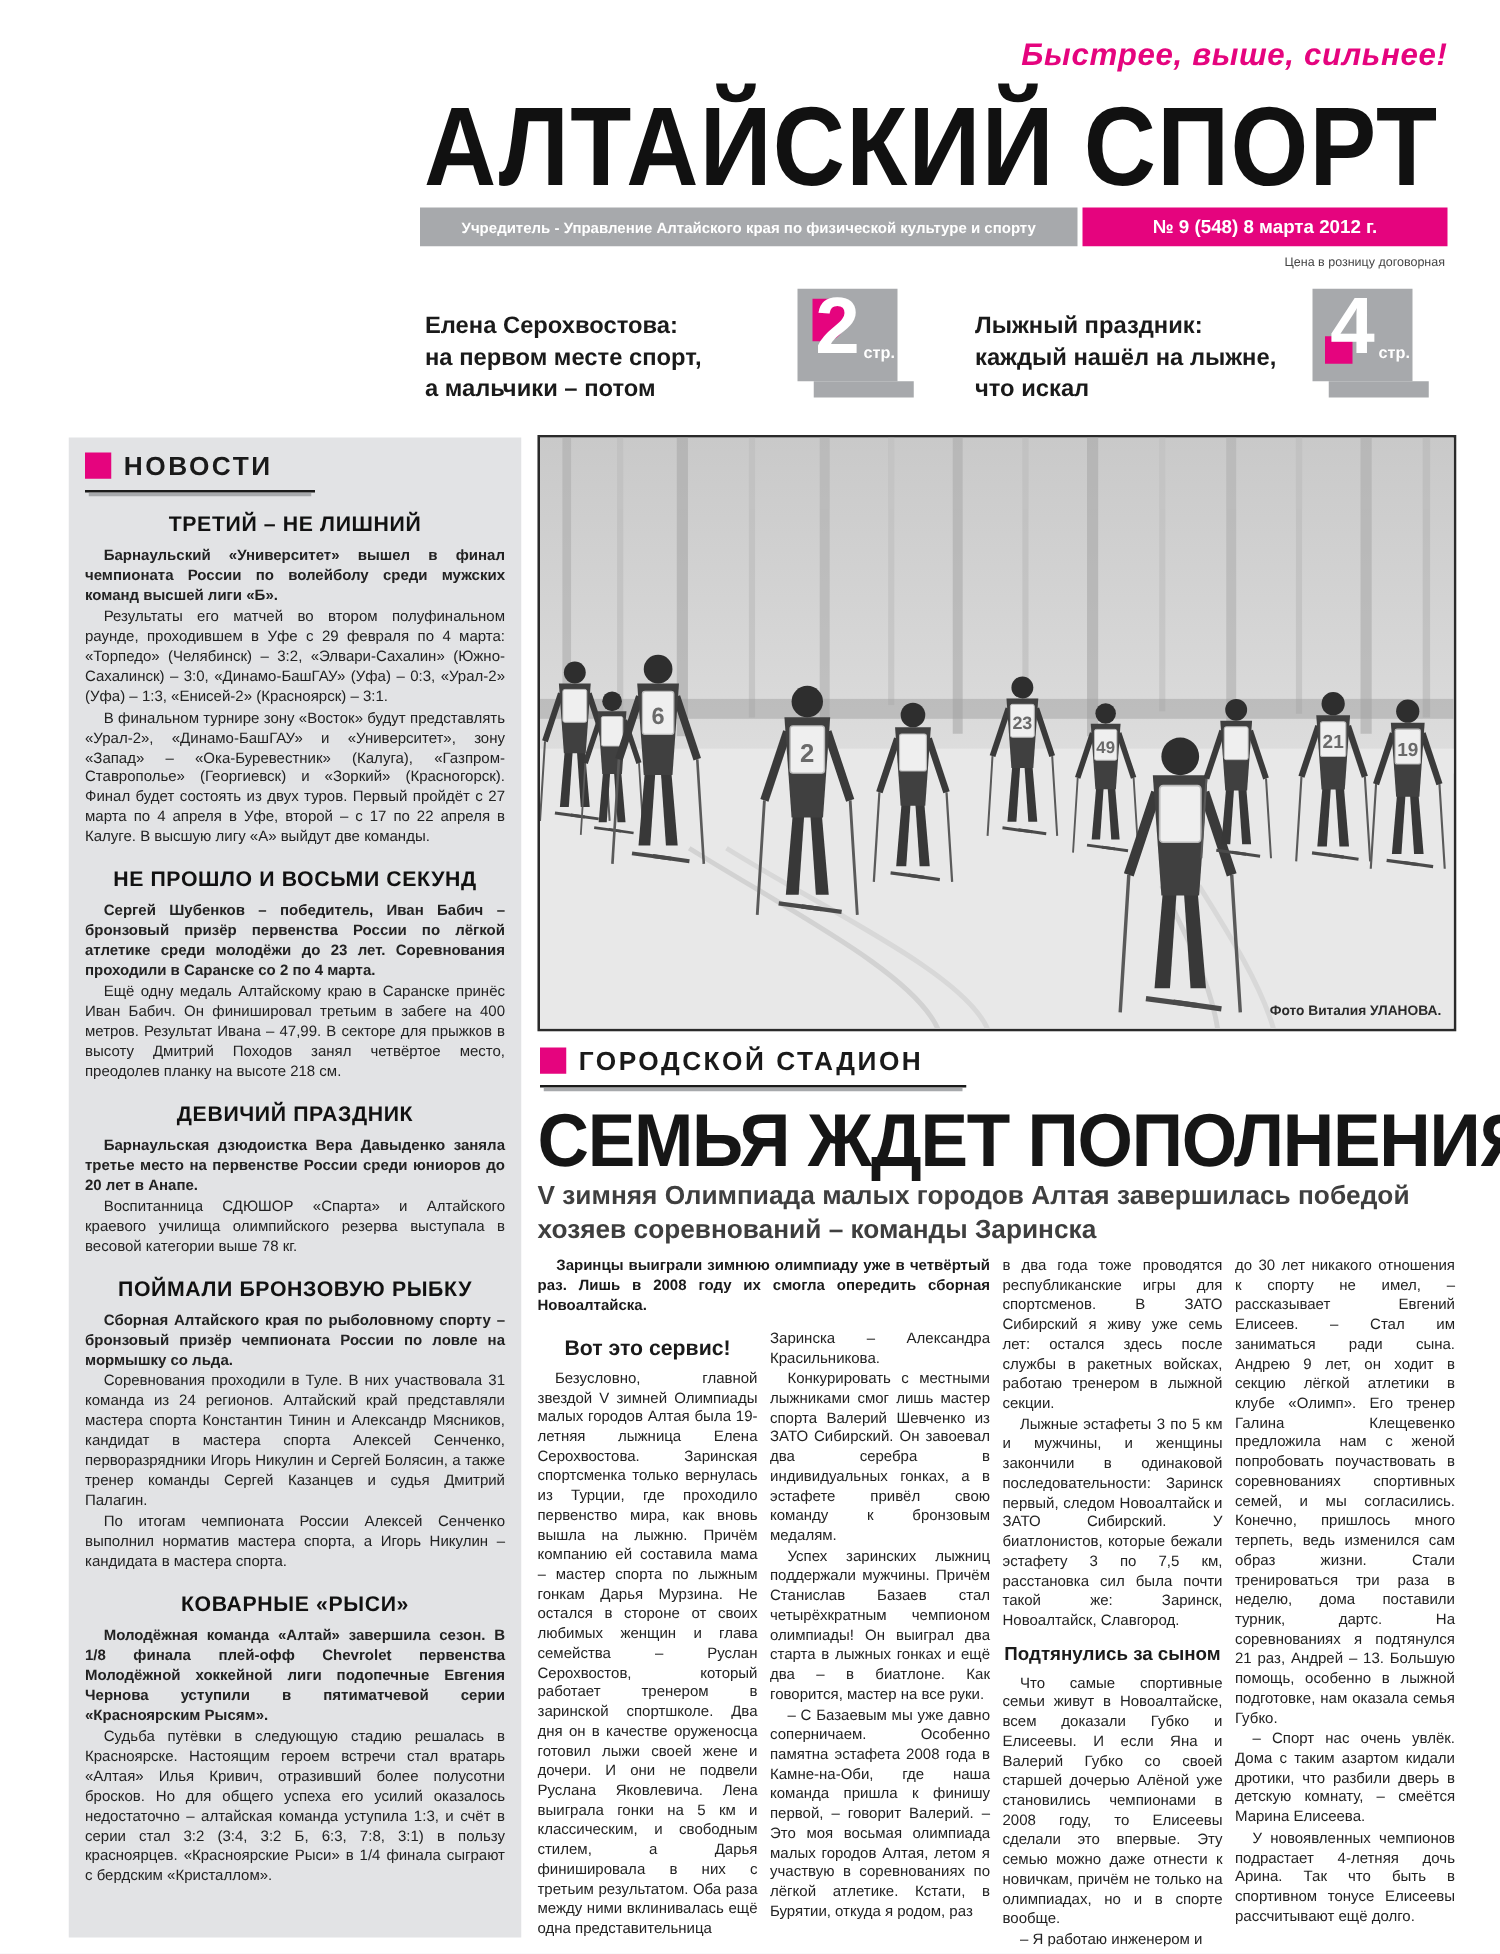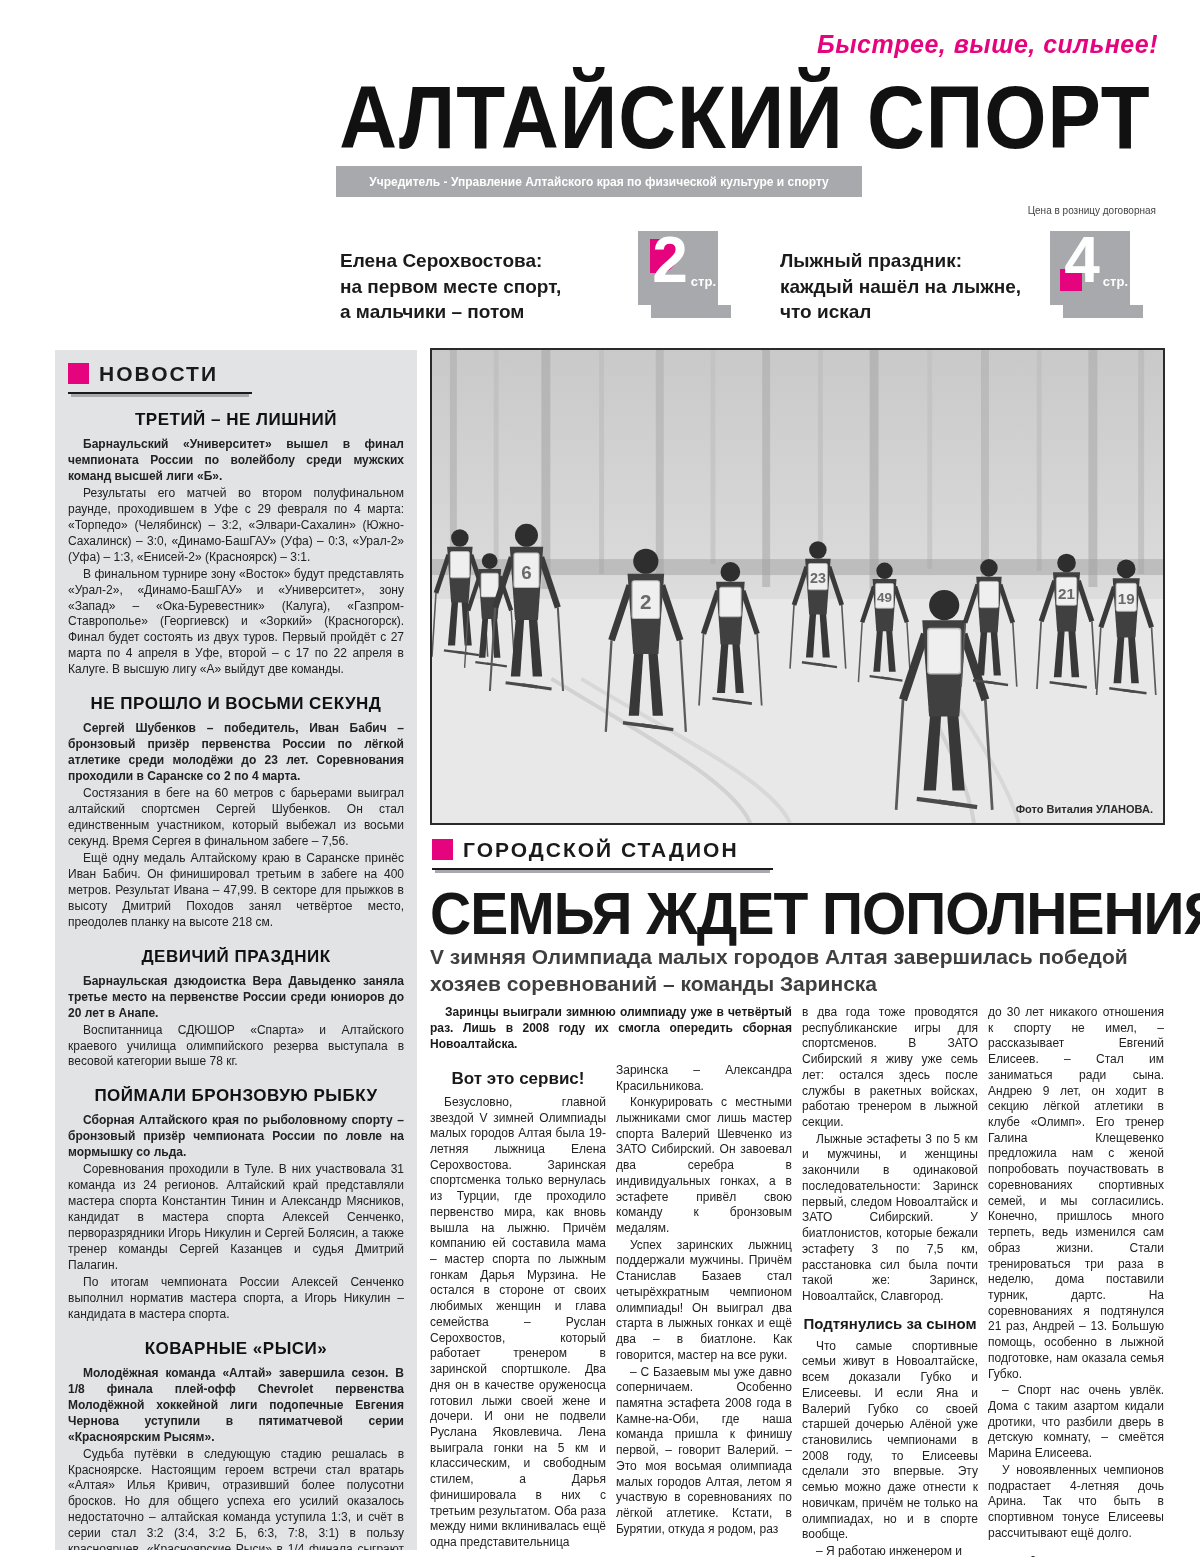--- a/index.html
+++ b/index.html
@@ -125,20 +125,21 @@
 <body>
 
 <div class="page">
 
   <div class="tagline">Быстрее, выше, сильнее!</div>
 
 
   <h1 class="masthead">АЛТАЙСКИЙ СПОРТ</h1>
 
   <div class="founder-bar">Учредитель - Управление Алтайского края по физической культуре и спорту</div>
+  <div class="issue-box">№ 9 (548) 8 марта 2012 г.</div>
   <div class="price">Цена в розницу договорная</div>
 
   <div class="teaser-text t1">
     <span>Елена Серохвостова:</span><br>
     <span>на первом месте спорт,</span><br>
     <span>а мальчики – потом</span>
   </div>
   <div class="badge b1">
     <div class="badge-accent"></div>
     <div class="badge-num">2</div>
@@ -161,21 +162,20 @@
       <span class="sq"></span><span class="txt">НОВОСТИ</span>
     </div>
 
     <h3>ТРЕТИЙ – НЕ ЛИШНИЙ</h3>
     <p class="lead">Барнаульский «Университет» вышел в финал чемпионата России по волейболу среди мужских команд высшей лиги «Б».</p>
     <p>Результаты его матчей во втором полуфинальном раунде, проходившем в Уфе с 29 февраля по 4 марта: «Торпедо» (Челябинск) – 3:2, «Элвари-Сахалин» (Южно-Сахалинск) – 3:0, «Динамо-БашГАУ» (Уфа) – 0:3, «Урал-2» (Уфа) – 1:3, «Енисей-2» (Красноярск) – 3:1.</p>
     <p>В финальном турнире зону «Восток» будут представлять «Урал-2», «Динамо-БашГАУ» и «Университет», зону «Запад» – «Ока-Буревестник» (Калуга), «Газпром-Ставрополье» (Георгиевск) и «Зоркий» (Красногорск). Финал будет состоять из двух туров. Первый пройдёт с 27 марта по 4 апреля в Уфе, второй – с 17 по 22 апреля в Калуге. В высшую лигу «А» выйдут две команды.</p>
 
     <h3>НЕ ПРОШЛО И ВОСЬМИ СЕКУНД</h3>
     <p class="lead">Сергей Шубенков – победитель, Иван Бабич – бронзовый призёр первенства России по лёгкой атлетике среди молодёжи до 23 лет. Соревнования проходили в Саранске со 2 по 4 марта.</p>
-    <p>Состязания в беге на 60 метров с барьерами выиграл алтайский спортсмен Сергей Шубенков. Он стал единственным участником, который выбежал из восьми секунд. Время Сергея в финальном забеге – 7,56.</p>
     <p>Ещё одну медаль Алтайскому краю в Саранске принёс Иван Бабич. Он финишировал третьим в забеге на 400 метров. Результат Ивана – 47,99. В секторе для прыжков в высоту Дмитрий Походов занял четвёртое место, преодолев планку на высоте 218 см.</p>
 
     <h3>ДЕВИЧИЙ ПРАЗДНИК</h3>
     <p class="lead">Барнаульская дзюдоистка Вера Давыденко заняла третье место на первенстве России среди юниоров до 20 лет в Анапе.</p>
     <p>Воспитанница СДЮШОР «Спарта» и Алтайского краевого училища олимпийского резерва выступала в весовой категории выше 78 кг.</p>
 
     <h3>ПОЙМАЛИ БРОНЗОВУЮ РЫБКУ</h3>
     <p class="lead">Сборная Алтайского края по рыболовному спорту – бронзовый призёр чемпионата России по ловле на мормышку со льда.</p>
     <p>Соревнования проходили в Туле. В них участвовала 31 команда из 24 регионов. Алтайский край представляли мастера спорта Константин Тинин и Александр Мясников, кандидат в мастера спорта Алексей Сенченко, перворазрядники Игорь Никулин и Сергей Болясин, а также тренер команды Сергей Казанцев и судья Дмитрий Палагин.</p>
     <p>По итогам чемпионата России Алексей Сенченко выполнил норматив мастера спорта, а Игорь Никулин – кандидата в мастера спорта.</p>

